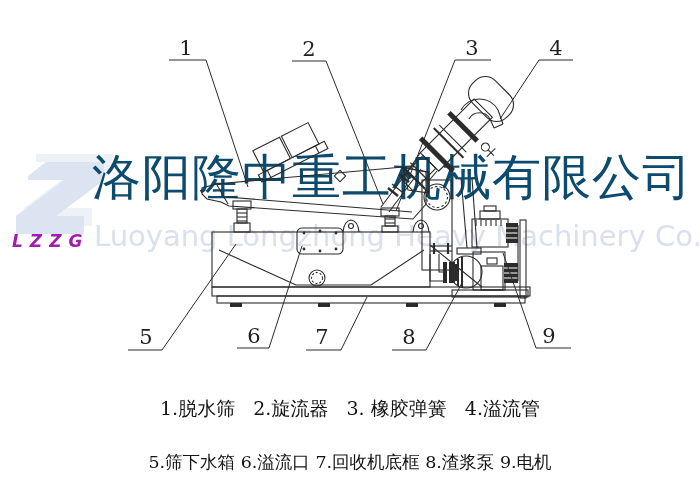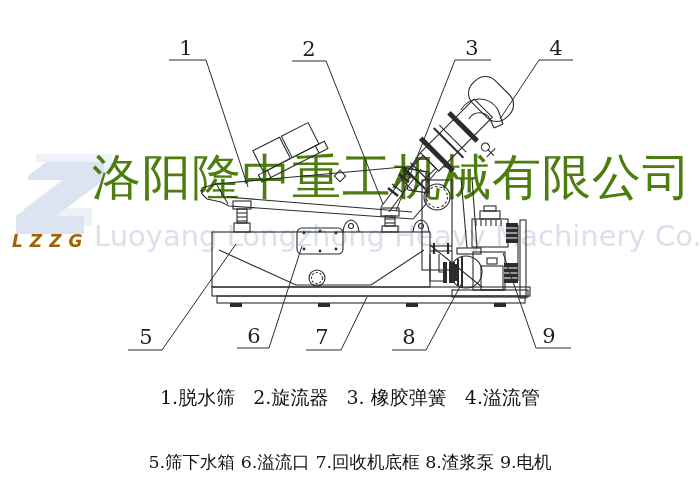--- a/index.html
+++ b/index.html
@@ -1,31 +1,31 @@
 <!DOCTYPE html>
 <html><head>
 <meta charset="utf-8">
 <style>
   html,body{margin:0;padding:0;background:#fff;}
   .stage{position:relative;width:700px;height:495px;background:#ffffff;overflow:hidden;
          font-family:"DejaVu Sans","Liberation Sans",sans-serif;}
   
   .wm-layer{position:absolute;inset:0;z-index:1;}
   .wm-cn{position:absolute;left:92px;top:153px;font-size:49px;line-height:1;
-         color:#4d7c0f;letter-spacing:1px;white-space:nowrap;font-weight:400;}
+         color:#0c4a6e;letter-spacing:1px;white-space:nowrap;font-weight:400;}
   .wm-en{position:absolute;left:94px;top:222px;font-size:29px;line-height:1;
          color:#dae1ec;white-space:nowrap;font-weight:400;}
   .wm-logo-text{position:absolute;left:12px;top:231px;font-size:17px;font-weight:bold;
-         font-style:italic;letter-spacing:7px;color:#a16207;white-space:nowrap;}
+         font-style:italic;letter-spacing:7px;color:#a21caf;white-space:nowrap;}
   
   .draw-layer{position:absolute;inset:0;z-index:2;}
   
   .legend{position:absolute;left:0;width:700px;text-align:center;color:#141414;z-index:3;
           white-space:pre;font-family:"DejaVu Serif","Liberation Serif",serif;}
-  .legend.l1{top:385px;font-size:19px;}
+  .legend.l1{top:396px;font-size:19px;}
   .legend.l2{top:422px;font-size:17.5px;margin-top:28px;}
   svg text.callout{font-family:"DejaVu Serif","Liberation Serif",serif;font-size:21px;fill:#1f1f1f;}
 </style>
 </head>
 <body>
 
 <div class="stage">
 
   <div class="wm-layer">
     <svg width="700" height="495" viewBox="0 0 700 495">

